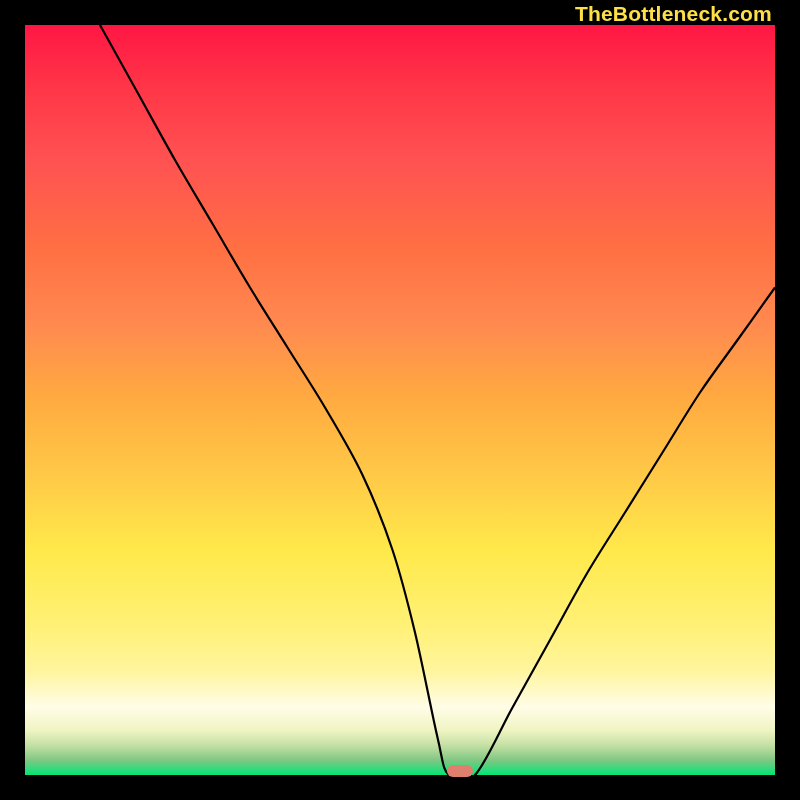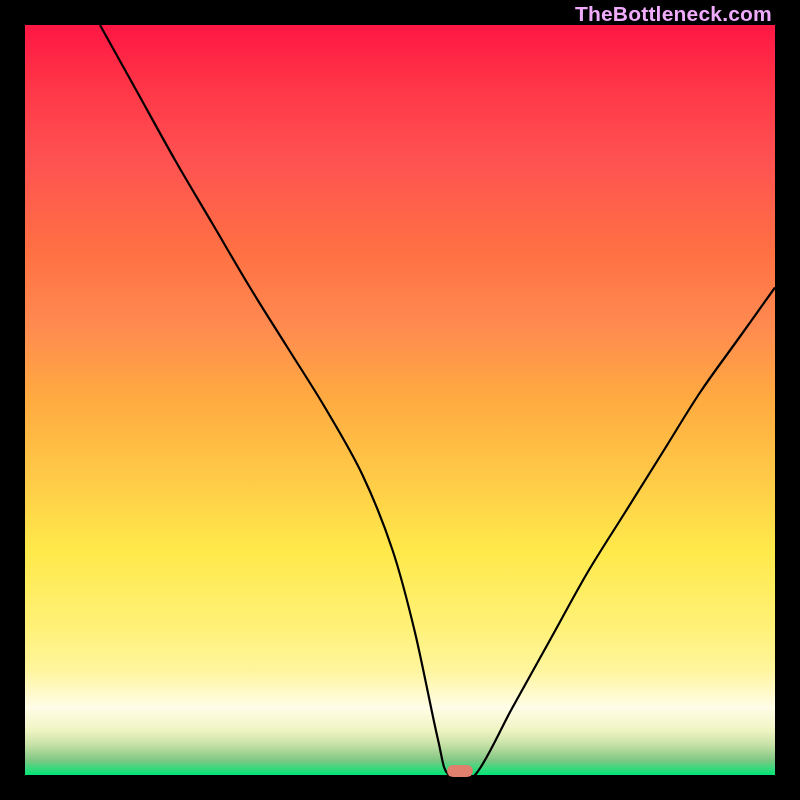--- a/index.html
+++ b/index.html
@@ -35,21 +35,21 @@
     );
     overflow: visible;
   }
   .watermark {
     position: absolute;
     top: 2px;
     right: 28px;
     font-family: Arial, Helvetica, sans-serif;
     font-size: 21px;
     font-weight: bold;
-    color: #f0abfc;
+    color: #fde047;
     letter-spacing: 0.2px;
     z-index: 10;
   }
   svg.curve {
     position: absolute;
     left: 0;
     top: 0;
     width: 750px;
     height: 750px;
     overflow: visible;

